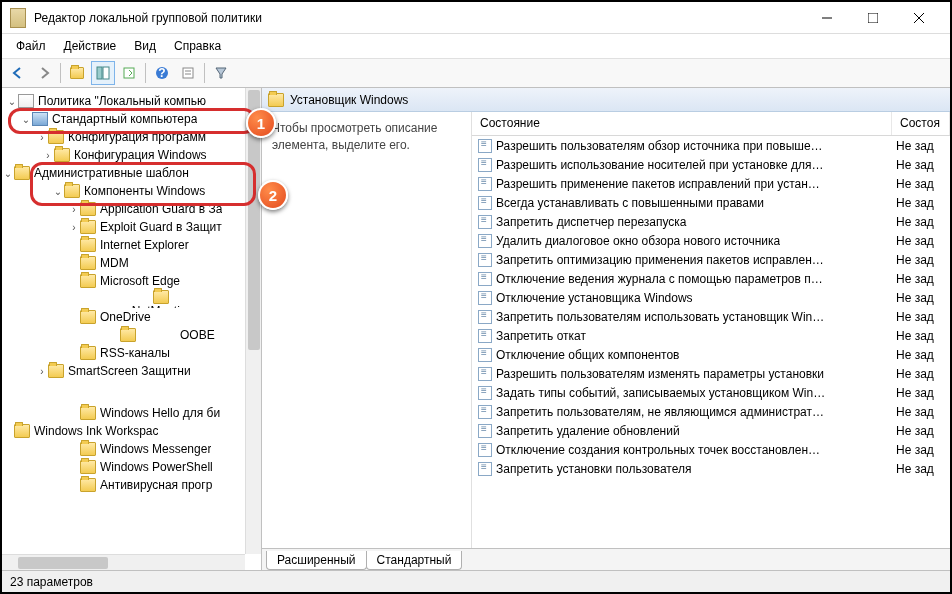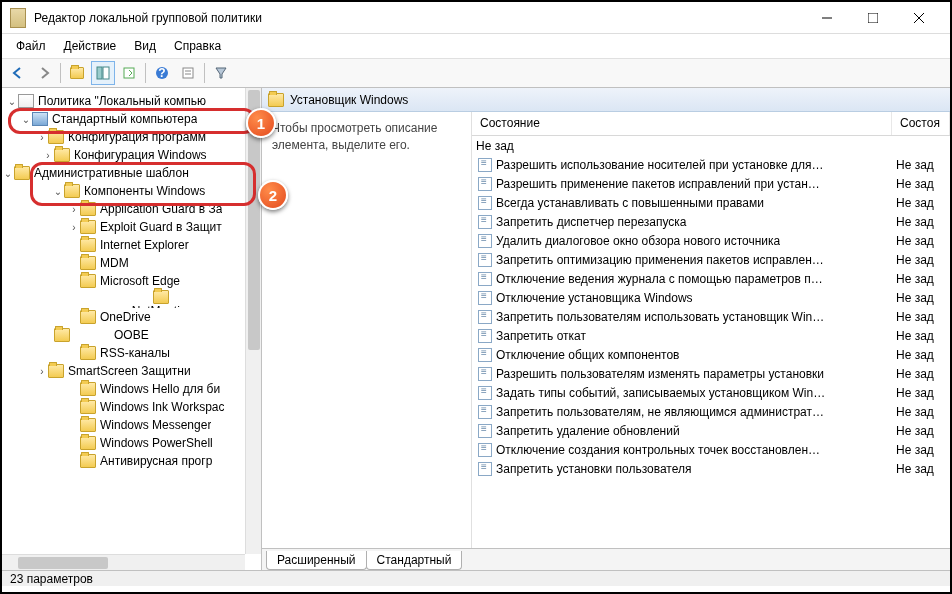--- a/index.html
+++ b/index.html
@@ -42,21 +42,21 @@
 .list-rows { overflow-y: scroll; height: calc(100% - 24px); }
 .list-row { display: flex; height: 19px; align-items: center; }
 .list-row .cell.name { flex: 1; display: flex; align-items: center; gap: 4px; padding-left: 6px; overflow: hidden; white-space: nowrap; text-overflow: ellipsis; }
 .list-row .cell.state { width: 58px; padding-left: 4px; overflow: hidden; white-space: nowrap; }
 .policy-icon { width: 14px; height: 14px; border: 1px solid #8aa8c6; background: #fff; position: relative; flex-shrink: 0; }
 .policy-icon::after { content: "≡"; position: absolute; top: -2px; left: 2px; font-size: 10px; color: #6b8bab; }
 .list-row .name-text { overflow: hidden; text-overflow: ellipsis; }
 .tabs { height: 22px; display: flex; align-items: flex-end; border-top: 1px solid #c0c0c0; padding-left: 4px; gap: -1px; background: #f4f4f4; }
 .tab { padding: 2px 10px; border: 1px solid #b0b0b0; border-top: none; border-radius: 0 0 4px 4px; background: #fff; margin-top: -1px; margin-right: -1px; }
 .tab.active { background: #fff; }
-.statusbar { height: 16px; border-top: 1px solid #c0c0c0; display: flex; align-items: center; padding: 0 8px; background: #f0f0f0; }
+.statusbar { height: 22px; border-top: 1px solid #c0c0c0; display: flex; align-items: center; padding: 0 8px; background: #f0f0f0; }
 .tree-scroll-h { position: absolute; bottom: 0; left: 0; right: 16px; height: 16px; background: #f0f0f0; border-top: 1px solid #ddd; }
 .tree-scroll-v { position: absolute; top: 0; right: 0; bottom: 16px; width: 16px; background: #f0f0f0; border-left: 1px solid #ddd; }
 .scroll-thumb-h { position: absolute; left: 16px; top: 2px; height: 12px; width: 90px; background: #c8c8c8; border-radius: 2px; }
 .scroll-thumb-v { position: absolute; top: 2px; left: 2px; width: 12px; height: 260px; background: #c8c8c8; border-radius: 2px; }
 svg { display: block; }
 </style>
 </head>
 <body>
 
 <div class="titlebar">
@@ -198,41 +198,41 @@
         <div class="tree-row" style="padding-left: 66px; flex-direction: column;">
           <span class="caret none"></span>
           <span class="node-icon folder-icon"></span>
           <span class="tree-label">NetMeeting</span>
         </div>
         <div class="tree-row" style="padding-left: 66px;">
           <span class="caret none"></span>
           <span class="node-icon folder-icon"></span>
           <span class="tree-label">OneDrive</span>
         </div>
-        <div class="tree-row" style=" gap: 40px;">
+        <div class="tree-row" style="padding-left: 66px; gap: 40px;">
           <span class="caret none"></span>
           <span class="node-icon folder-icon"></span>
           <span class="tree-label">OOBE</span>
         </div>
         <div class="tree-row" style="padding-left: 66px;">
           <span class="caret none"></span>
           <span class="node-icon folder-icon"></span>
           <span class="tree-label">RSS-каналы</span>
         </div>
         <div class="tree-row" style="padding-left: 34px;">
           <span class="caret closed"></span>
           <span class="node-icon folder-icon"></span>
           <span class="tree-label">SmartScreen Защитни</span>
         </div>
-        <div class="tree-row" style="padding-left: 66px;">
+        <div class="tree-row" style="padding-left: 66px; margin-top: 24px;">
           <span class="caret none"></span>
           <span class="node-icon folder-icon"></span>
           <span class="tree-label">Windows Hello для би</span>
         </div>
-        <div class="tree-row" style="padding-left: 66px;">
+        <div class="tree-row" style="">
           <span class="caret none"></span>
           <span class="node-icon folder-icon"></span>
           <span class="tree-label">Windows Ink Workspac</span>
         </div>
         <div class="tree-row" style="padding-left: 66px;">
           <span class="caret none"></span>
           <span class="node-icon folder-icon"></span>
           <span class="tree-label">Windows Messenger</span>
         </div>
         <div class="tree-row" style="padding-left: 66px;">
@@ -267,20 +267,24 @@
       <div class="desc-col">
         <div class="desc-hint">Чтобы просмотреть описание элемента, выделите его.</div>
       </div>
       <div class="list-col">
         <div class="list-header">
           <div class="col name">Состояние</div>
           <div class="col state">Состоя</div>
         </div>
         <div class="list-rows" id="list-rows">
             <div class="list-row">
+              <div class="cell name">
+                <span class="policy-icon"></span>
+                <span class="name-text">Разрешить пользователям обзор источника при повыше…</span>
+              </div>
               <div class="cell state">Не зад</div>
             </div>
             <div class="list-row">
               <div class="cell name">
                 <span class="policy-icon"></span>
                 <span class="name-text">Разрешить использование носителей при установке для…</span>
               </div>
               <div class="cell state">Не зад</div>
             </div>
             <div class="list-row">

